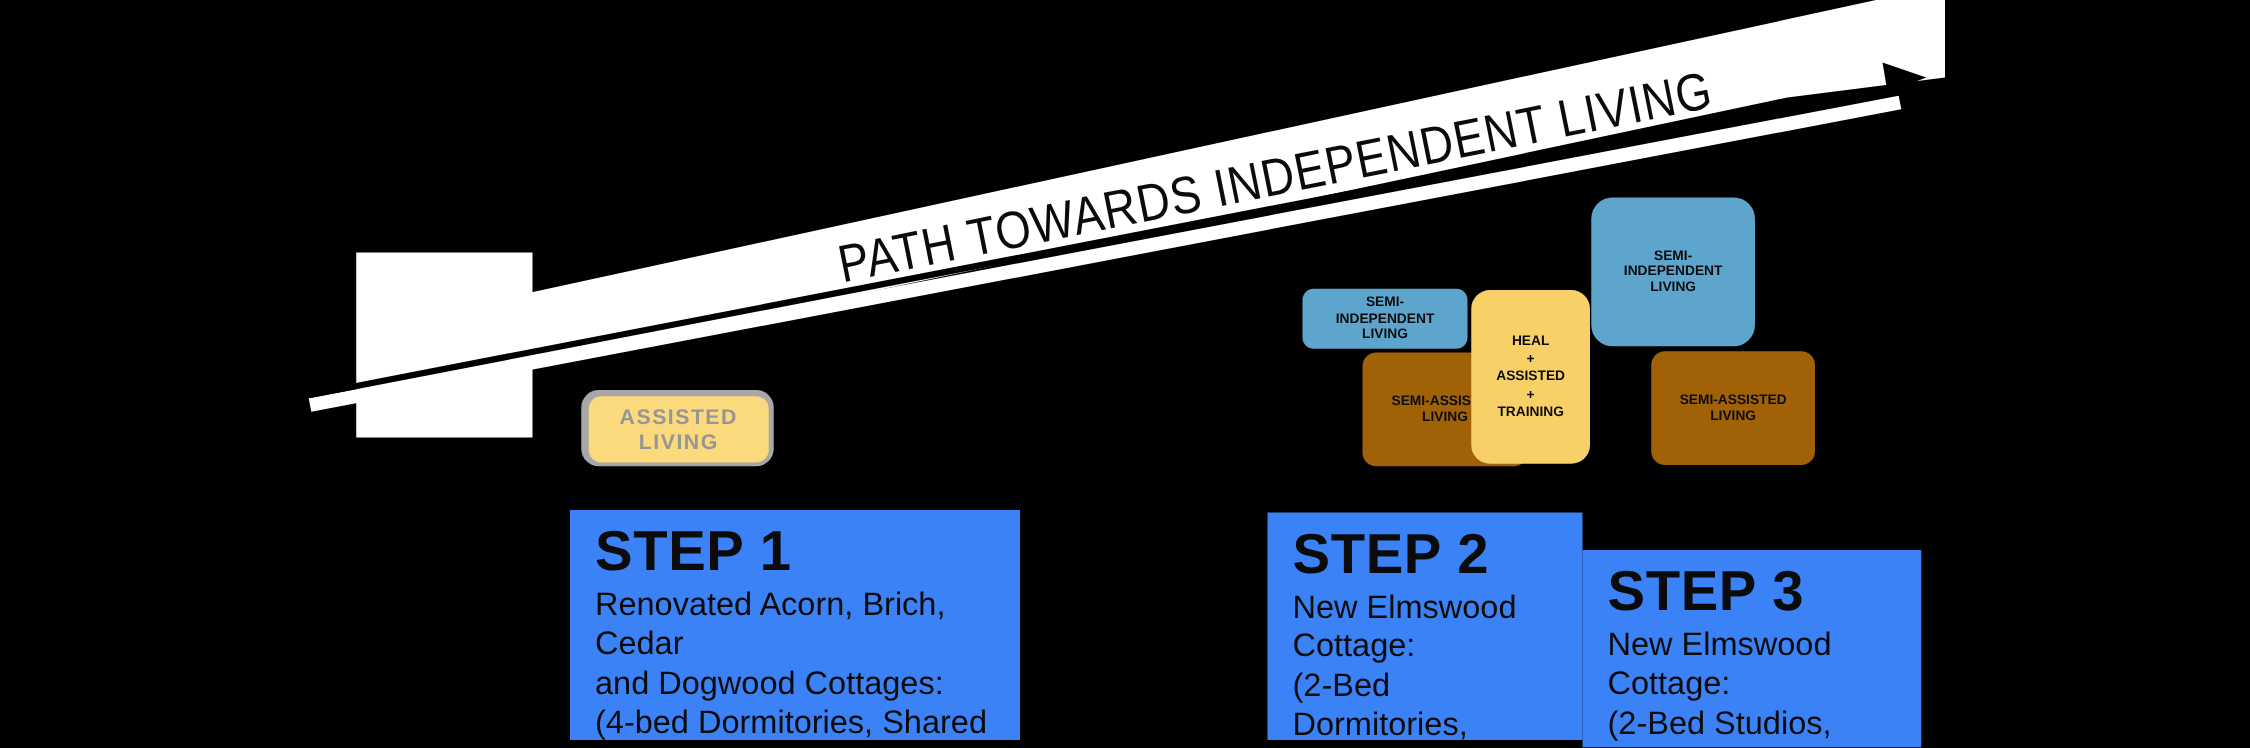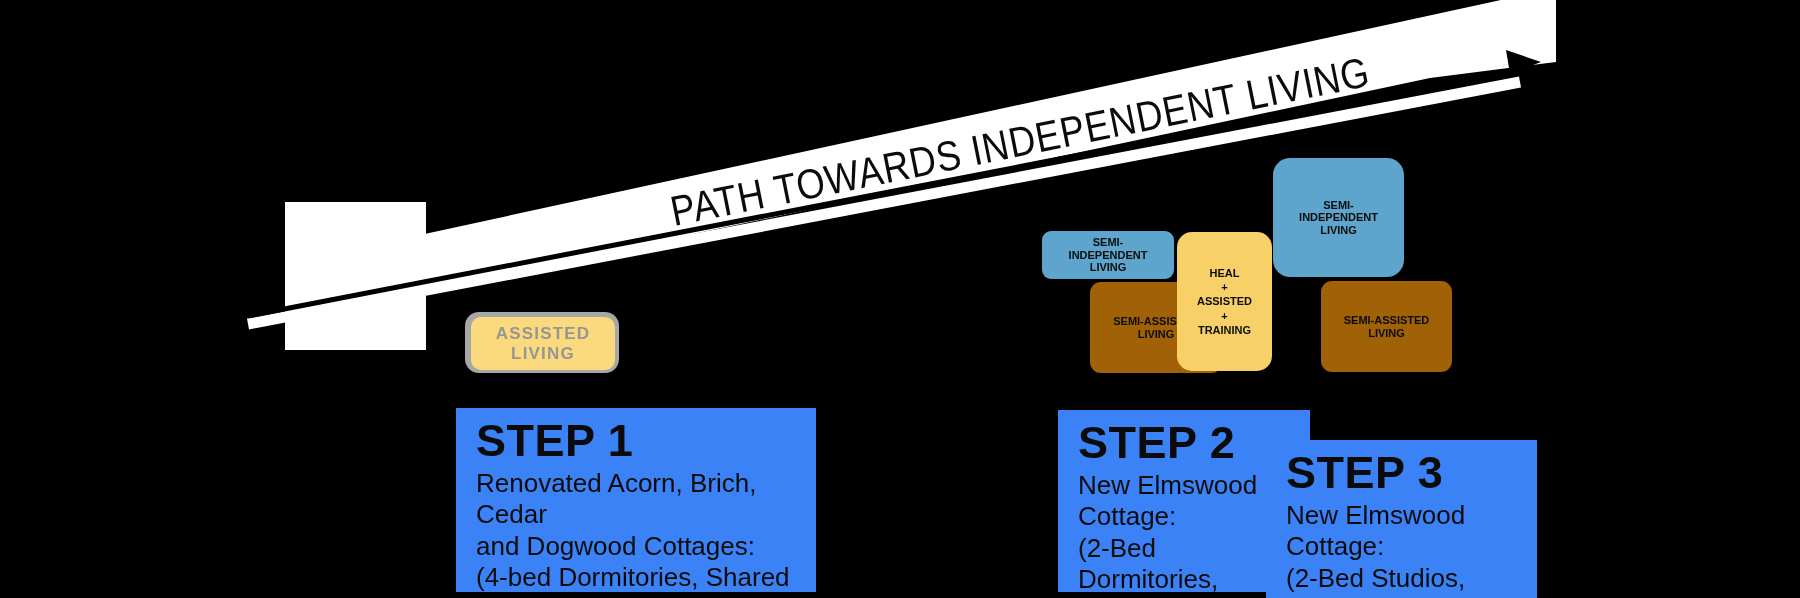--- a/index.html
+++ b/index.html
@@ -86,21 +86,21 @@
   <div class="cbox light" style="left:1273px;top:281px;width:131px;height:91px;border-radius:11px;">SEMI-ASSISTED
 LIVING</div>
 
   <div class="panel" style="left:456px;top:408px;width:360px;height:184px;">
     <h2>STEP 1</h2>
     <div class="body">Renovated Acorn, Brich, Cedar
 and Dogwood Cottages:
 (4-bed Dormitories, Shared
 Bathrooms)</div>
   </div>
-  <div class="panel" style="left:1014px;top:410px;width:252px;height:182px;margin-left:44px;">
+  <div class="panel" style="left:1014px;top:410px;width:252px;height:182px;">
     <h2>STEP 2</h2>
     <div class="body">New Elmswood
 Cottage:
 (2-Bed Dormitories,
 Individual Bathrooms)</div>
   </div>
   <div class="panel" style="left:1266px;top:440px;width:271px;height:182px;">
     <h2>STEP 3</h2>
     <div class="body">New Elmswood
 Cottage:

